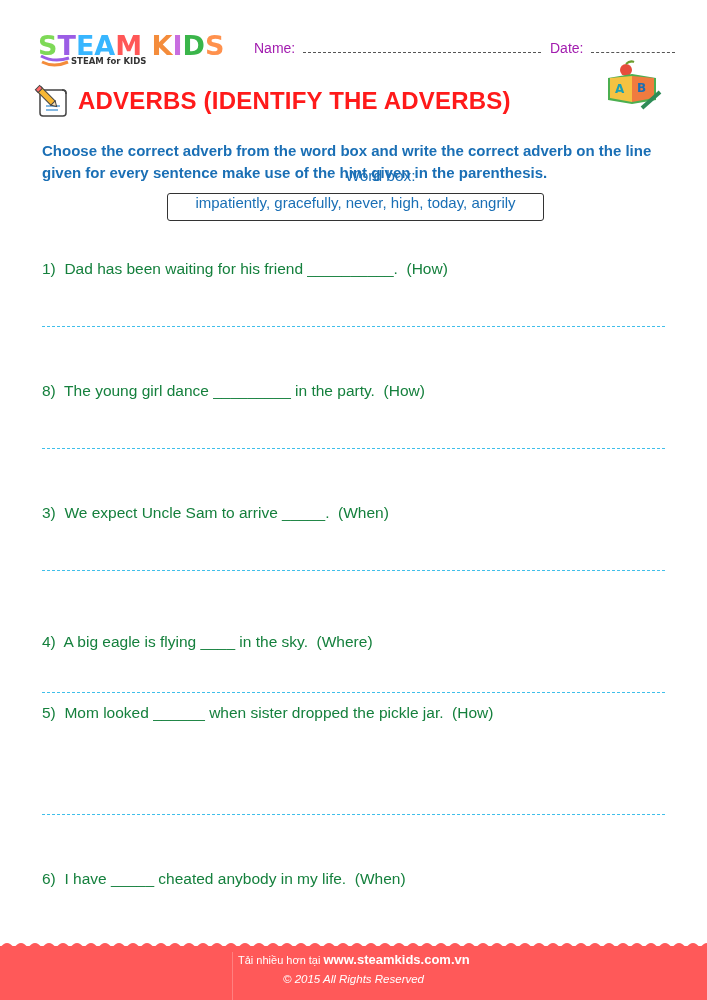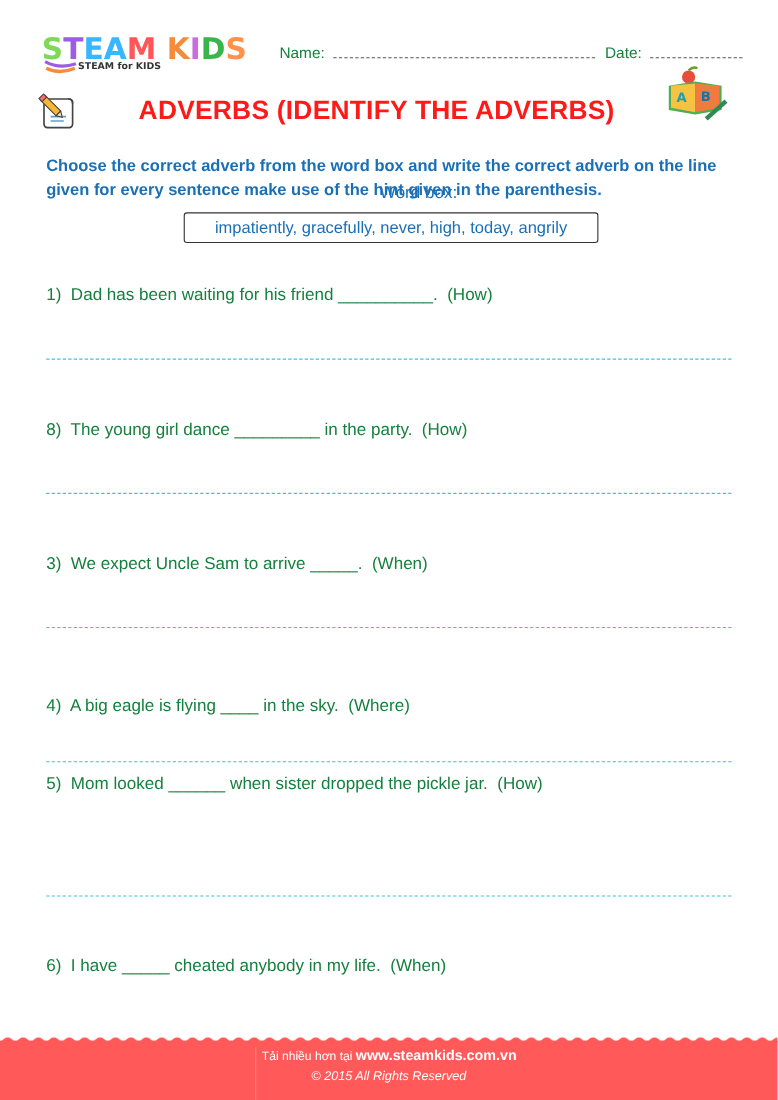--- a/index.html
+++ b/index.html
@@ -1,28 +1,28 @@
 <!DOCTYPE html>
 <html><head>
 <meta charset="utf-8">
 <style>
   html,body{margin:0;padding:0;background:#fff;}
   body{width:707px;height:1000px;position:relative;overflow:hidden;font-family:"Liberation Sans",sans-serif;color:#111;}
   .logo{position:absolute;left:38px;top:32px;width:200px;height:40px;}
   .logo-word{font-family:"DejaVu Sans",sans-serif;font-weight:900;font-size:27px;letter-spacing:0px;line-height:28px;position:absolute;left:0;top:0;}
   .logo-sub{position:absolute;left:33px;top:24px;font-family:"DejaVu Sans",sans-serif;font-weight:bold;font-size:8.5px;color:#333;}
   .logo-swoosh{position:absolute;left:2px;top:22px;width:30px;height:14px;}
-  .hdr-field{position:absolute;top:40px;font-size:14px;color:#15803d;}
+  .hdr-field{position:absolute;top:40px;font-size:14px;color:#a21caf;}
   .hdr-line{display:inline-block;border-bottom:1px dashed #555;height:12px;vertical-align:baseline;}
-  .title-row{position:absolute;left:34px;top:84px;height:34px;display:flex;align-items:center;gap:48px;}
+  .title-row{position:absolute;left:34px;top:84px;height:34px;display:flex;align-items:center;}
   .title{font-family:"Liberation Sans",sans-serif;font-weight:bold;font-size:24px;color:#ff1a1a;margin-left:8px;letter-spacing:0.2px;}
   .book-icon{position:absolute;left:604px;top:60px;width:60px;height:50px;}
   .instr{position:absolute;left:42px;top:121px;width:640px;font-weight:bold;font-size:15px;line-height:22px;color:#1a6fb5;margin-top:19px;}
   .wb-label{position:absolute;left:0;width:697px;top:167px;text-align:center;font-size:15.5px;color:#1a6fb5;padding-left:32px;}
-  .wb-box{position:absolute;left:167px;top:193px;width:377px;height:28px;border:1.5px solid #333;border-radius:3px;box-sizing:border-box;display:flex;align-items:center;justify-content:center;font-size:15px;color:#1a6fb5;white-space:nowrap;}
+  .wb-box{position:absolute;left:167px;top:193px;width:377px;height:28px;border:1.5px solid #333;border-radius:3px;box-sizing:border-box;display:flex;justify-content:center;font-size:15px;color:#1a6fb5;white-space:nowrap;}
   .q{position:absolute;left:42px;font-size:15.5px;color:#15803d;white-space:pre;}
   .ans-line{position:absolute;left:42px;width:623px;border-top:1.6px dashed #40bfea;height:0;}
   .footer{position:absolute;left:0;top:946px;width:707px;height:54px;background:#ff5959;}
   .scallop{position:absolute;left:0;top:940px;width:707px;height:8px;}
   .footer-divider{position:absolute;left:232px;top:952px;width:1px;height:48px;background:#ff8080;}
   .f1{position:absolute;left:238px;top:952px;font-size:11px;color:#fff;}
   .f1 b{font-size:13px;font-weight:bold;}
   .f2{position:absolute;left:283px;top:973px;font-size:11.5px;color:#fff;font-style:italic;}
 </style>
 </head>

